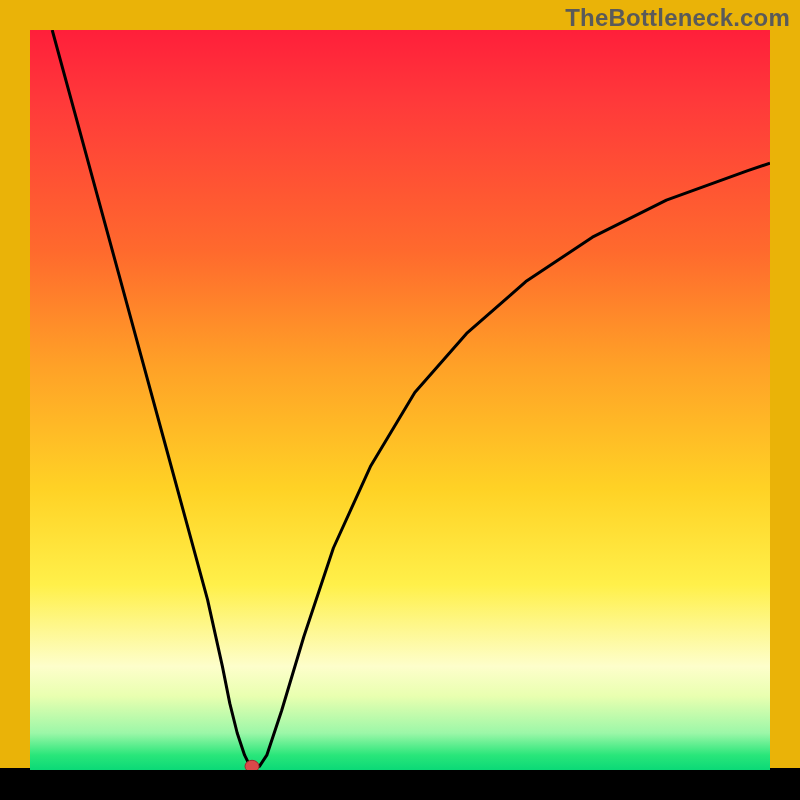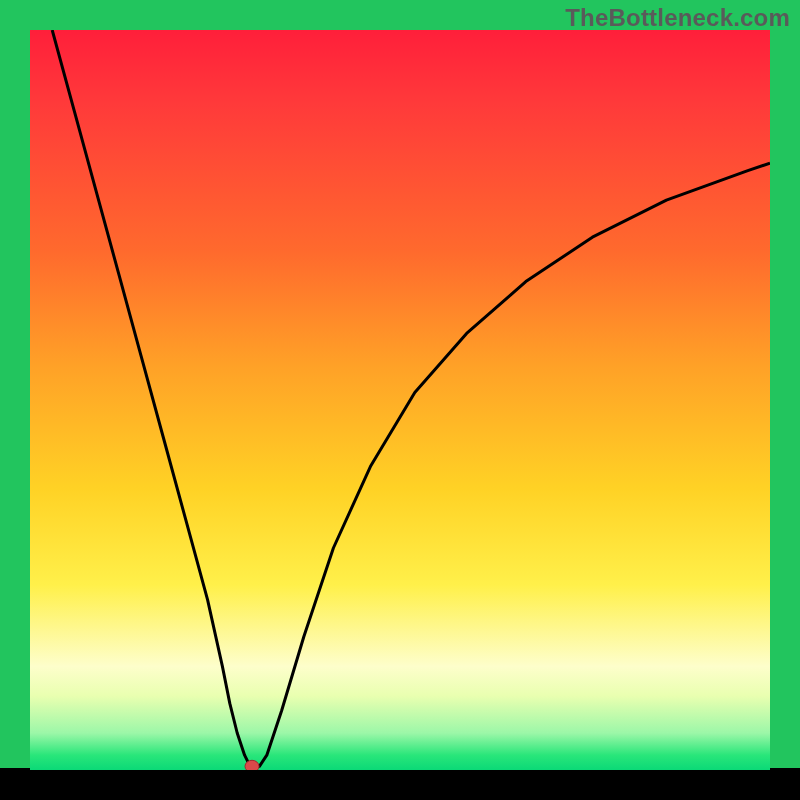--- a/index.html
+++ b/index.html
@@ -7,21 +7,21 @@
     padding: 0;
     width: 800px;
     height: 800px;
     background: #000;
     font-family: Arial, Helvetica, sans-serif;
   }
   .frame {
     position: relative;
     width: 800px;
     height: 768px;
-    background: #22c55e;
+    background: #eab308;
   }
   .watermark {
     position: absolute;
     top: 4px;
     right: 10px;
     font-size: 24px;
     font-weight: 600;
     color: #5a5a5a;
     letter-spacing: 0.2px;
     z-index: 5;

